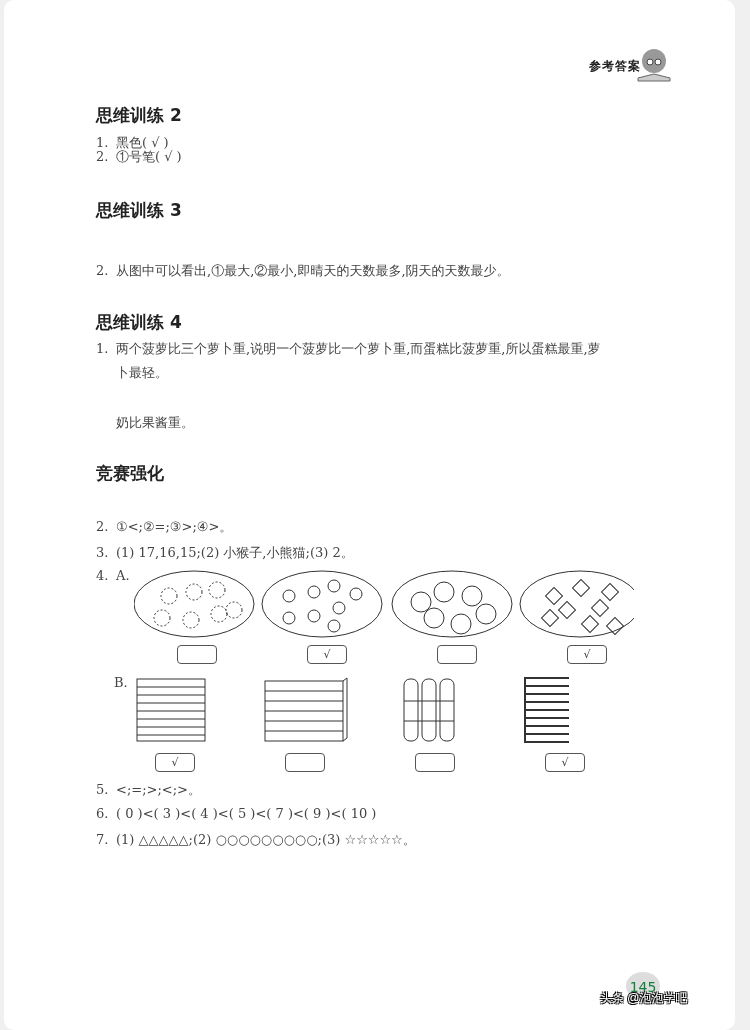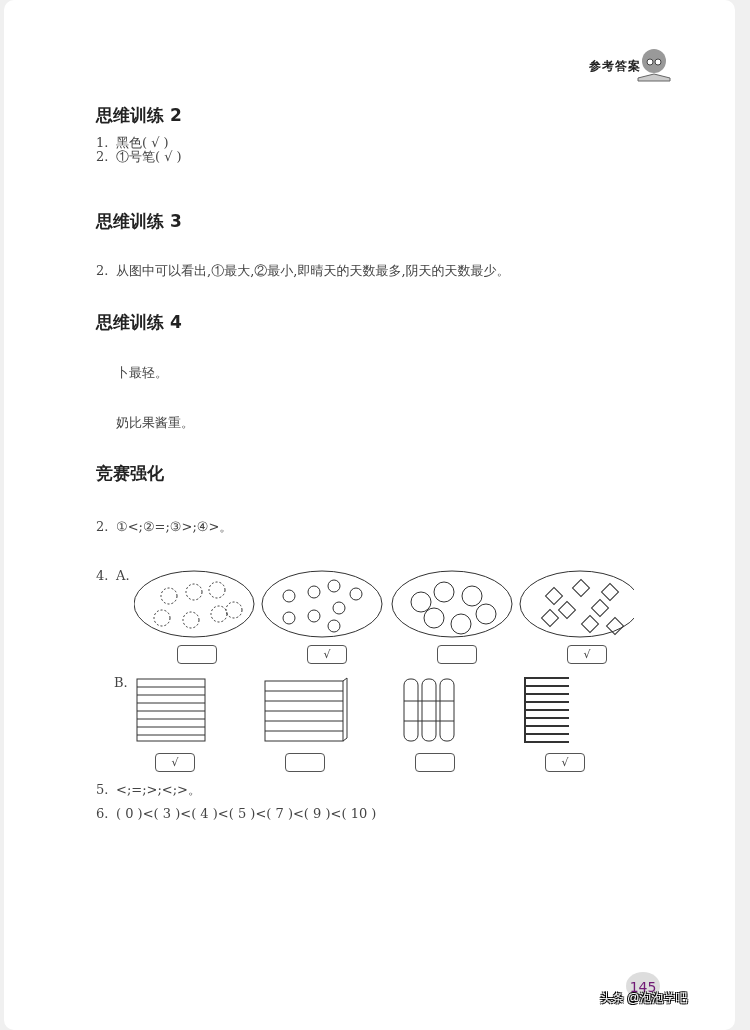--- a/index.html
+++ b/index.html
@@ -6,48 +6,50 @@
   body{width:750px;height:1030px;position:relative;overflow:hidden;font-family:"DejaVu Serif","Liberation Serif",serif;color:#333;}
   .page{position:absolute;left:4px;top:0;width:731px;height:1030px;background:#fff;border-radius:10px;}
   .hdr{position:absolute;left:585px;top:58px;font-size:12px;font-weight:bold;color:#222;letter-spacing:1px;font-family:"DejaVu Serif",serif;}
   .mascot{position:absolute;left:630px;top:48px;width:40px;height:34px;}
   .sec-title{position:absolute;left:92px;font-family:"DejaVu Sans","Liberation Sans",sans-serif;font-weight:bold;font-size:17px;color:#222;}
   .line{position:absolute;left:92px;font-size:13px;color:#444;white-space:nowrap;}
   .line .num{display:inline-block;width:20px;}
   .cont{position:absolute;left:112px;font-size:13px;color:#444;white-space:nowrap;}
   .fig{position:absolute;}
   .box{position:absolute;width:38px;height:17px;border:1px solid #555;border-radius:4px;font-size:11px;text-align:center;line-height:17px;color:#444;}
-  .pgnum{position:absolute;left:622px;top:972px;width:34px;height:28px;border-radius:50%;background:#ddd;text-align:center;font-size:14px;line-height:30px;font-family:"DejaVu Sans",sans-serif;color:#701a75;}
+  .pgnum{position:absolute;left:622px;top:972px;width:34px;height:28px;border-radius:50%;background:#ddd;text-align:center;font-size:14px;line-height:30px;font-family:"DejaVu Sans",sans-serif;color:#15803d;}
   .wm{position:absolute;left:596px;top:990px;font-family:Liberation Sans, sans-serif;font-size:12px;color:#fff;text-shadow:1px 1px 0 #000,-1px -1px 0 #000,1px -1px 0 #000,-1px 1px 0 #000;}
 </style>
 </head>
 <body>
 
 <div class="page">
   <div class="hdr">参考答案</div>
   <svg class="mascot" viewBox="0 0 40 34">
     <ellipse cx="20" cy="13" rx="12" ry="12" fill="#999"></ellipse>
     <circle cx="16" cy="14" r="3" fill="#fff" stroke="#444"></circle>
       <circle cx="24" cy="14" r="3" fill="#fff" stroke="#444"></circle>
     <path d="M4 30 L20 26 L36 30 L36 33 L4 33Z" fill="#ccc" stroke="#666"></path>
   </svg>
 
   <div class="sec-title" style="top:104px">思维训练 2</div>
   <div class="line" style="top:134px"><span class="num">1.</span><span>黑色( √ )</span></div>
   <div class="line" style="top:148px"><span class="num">2.</span><span>①号笔( √ )</span></div>
 
-  <div class="sec-title" style="top:210px">思维训练 3</div>
+  <div class="sec-title" style="top:199px">思维训练 3</div>
   <div class="line" style="top:262px"><span class="num">2.</span><span>从图中可以看出,①最大,②最小,即晴天的天数最多,阴天的天数最少。</span></div>
 
   <div class="sec-title" style="top:311px">思维训练 4</div>
+  <div class="line" style="top:340px"><span class="num">1.</span><span>两个菠萝比三个萝卜重,说明一个菠萝比一个萝卜重,而蛋糕比菠萝重,所以蛋糕最重,萝</span></div>
   <div class="cont" style="top:364px">卜最轻。</div>
   <div class="cont" style="top:414px">奶比果酱重。</div>
 
   <div class="sec-title" style="top:462px">竞赛强化</div>
   <div class="line" style="top:518px"><span class="num">2.</span><span>①&lt;;②=;③&gt;;④&gt;。</span></div>
+  <div class="line" style="top:544px"><span class="num">3.</span><span>(1) 17,16,15;(2) 小猴子,小熊猫;(3) 2。</span></div>
   <div class="line" style="top:568px"><span class="num">4.</span><span>A.</span></div>
 
   <svg class="fig" style="left:130px;top:568px" width="500" height="72">
     <g fill="none" stroke="#333" stroke-width="1">
       <ellipse cx="60" cy="36" rx="60" ry="33"></ellipse>
       <ellipse cx="188" cy="36" rx="60" ry="33"></ellipse>
       <ellipse cx="318" cy="36" rx="60" ry="33"></ellipse>
       <ellipse cx="446" cy="36" rx="60" ry="33"></ellipse>
     </g>
     <g fill="none" stroke="#333">
@@ -108,16 +110,17 @@
       <path d="M396 11 H468 M396 19 H468 M396 27 H468 M396 35 H468 M396 43 H468 M396 51 H468 M396 59 H468" stroke-width="2"></path>
     </g>
   </svg>
   <div class="box" style="left:151px;top:753px">√</div>
   <div class="box" style="left:281px;top:753px"></div>
   <div class="box" style="left:411px;top:753px"></div>
   <div class="box" style="left:541px;top:753px">√</div>
 
   <div class="line" style="top:781px"><span class="num">5.</span><span>&lt;;=;&gt;;&lt;;&gt;。</span></div>
   <div class="line" style="top:806px"><span class="num">6.</span><span>( 0 )&lt;( 3 )&lt;( 4 )&lt;( 5 )&lt;( 7 )&lt;( 9 )&lt;( 10 )</span></div>
+  <div class="line" style="top:831px"><span class="num">7.</span><span>(1) △△△△△;(2) ○○○○○○○○○;(3) ☆☆☆☆☆。</span></div>
 
   <div class="pgnum">145</div>
   <div class="wm">头条 @泡泡学吧</div>
 </div>
 
 </body></html>

